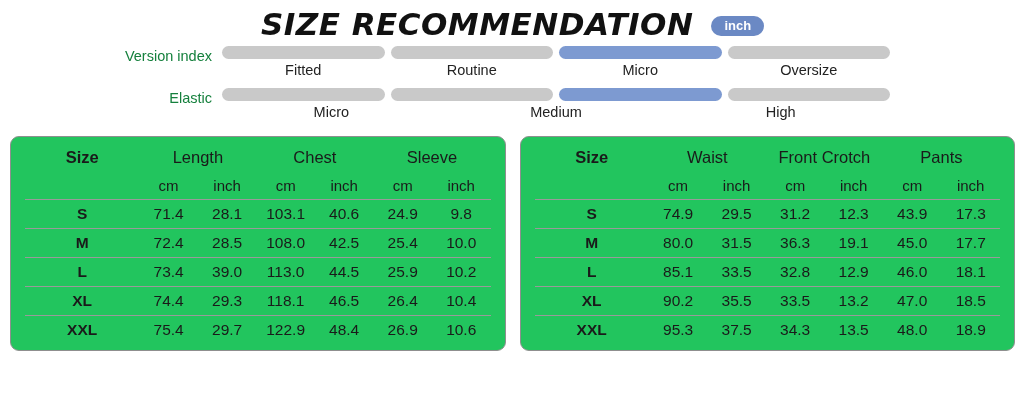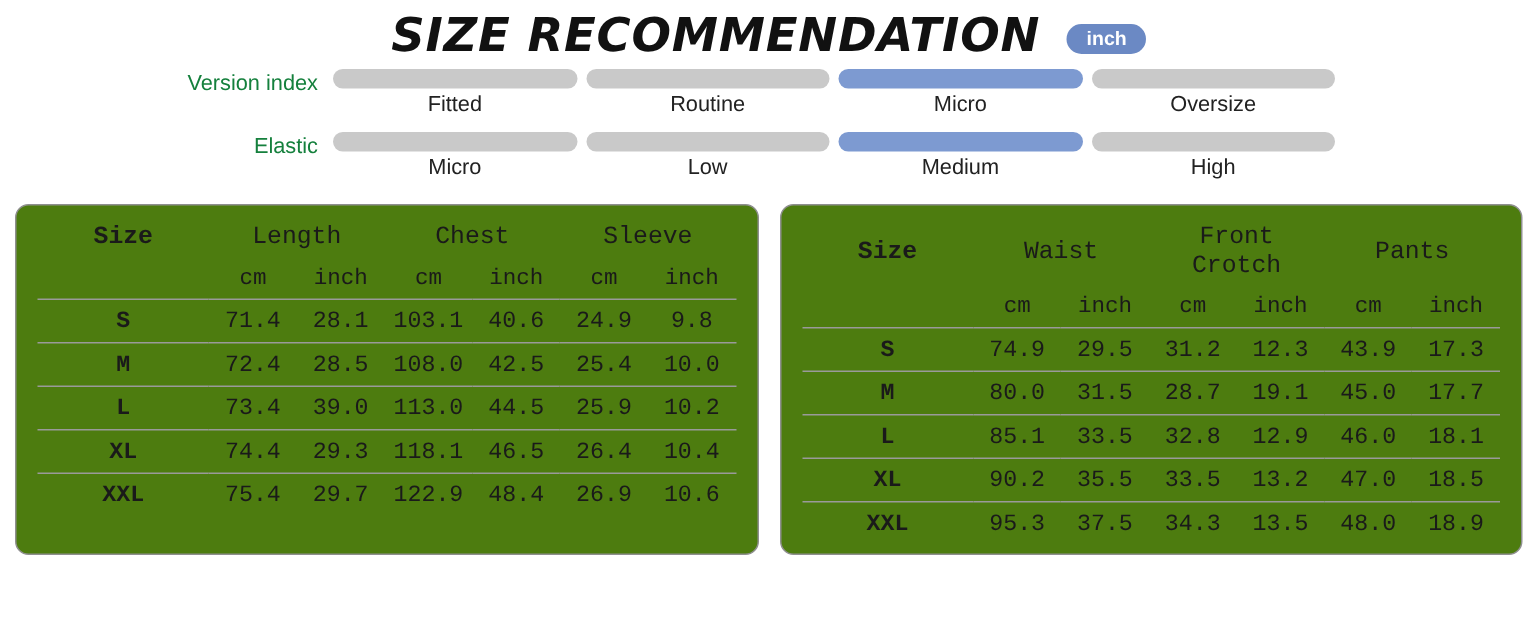--- a/index.html
+++ b/index.html
@@ -101,22 +101,21 @@
     display: flex;
     gap: 14px;
     padding: 6px 10px 0 10px;
   }
   .table-card {
     flex: 1;
     border: 1px solid #8f8f8f;
     border-radius: 9px;
     padding: 4px 14px 6px 14px;
     box-sizing: border-box;
-    background: #4d7c0f;
-    font-family: Liberation Mono, monospace;
+    background: #22c55e;
   }
   table {
     width: 100%;
     border-collapse: collapse;
     table-layout: fixed;
   }
   th, td {
     text-align: center;
     font-size: 15.5px;
     font-weight: normal;
@@ -170,21 +169,20 @@
   <div class="scale-block">
     <div class="scale-label">Elastic</div>
     <div class="scale-track">
       <div class="seg"></div>
       <div class="seg"></div>
       <div class="seg active"></div>
       <div class="seg"></div>
     </div>
     <div class="scale-names">
       <div class="seg-name">Micro</div>
-      <div class="seg-name">Low</div>
       <div class="seg-name">Medium</div>
       <div class="seg-name">High</div>
     </div>
   </div>
 </div>
 
 <div class="tables">
 
   <div class="table-card">
     <table>
@@ -277,21 +275,21 @@
         <td>29.5</td>
         <td>31.2</td>
         <td>12.3</td>
         <td>43.9</td>
         <td>17.3</td>
       </tr>
       <tr class="body-row">
         <td class="size-cell">M</td>
         <td>80.0</td>
         <td>31.5</td>
-        <td>28.7</td>
+        <td>36.3</td>
         <td>19.1</td>
         <td>45.0</td>
         <td>17.7</td>
       </tr>
       <tr class="body-row">
         <td class="size-cell">L</td>
         <td>85.1</td>
         <td>33.5</td>
         <td>32.8</td>
         <td>12.9</td>

